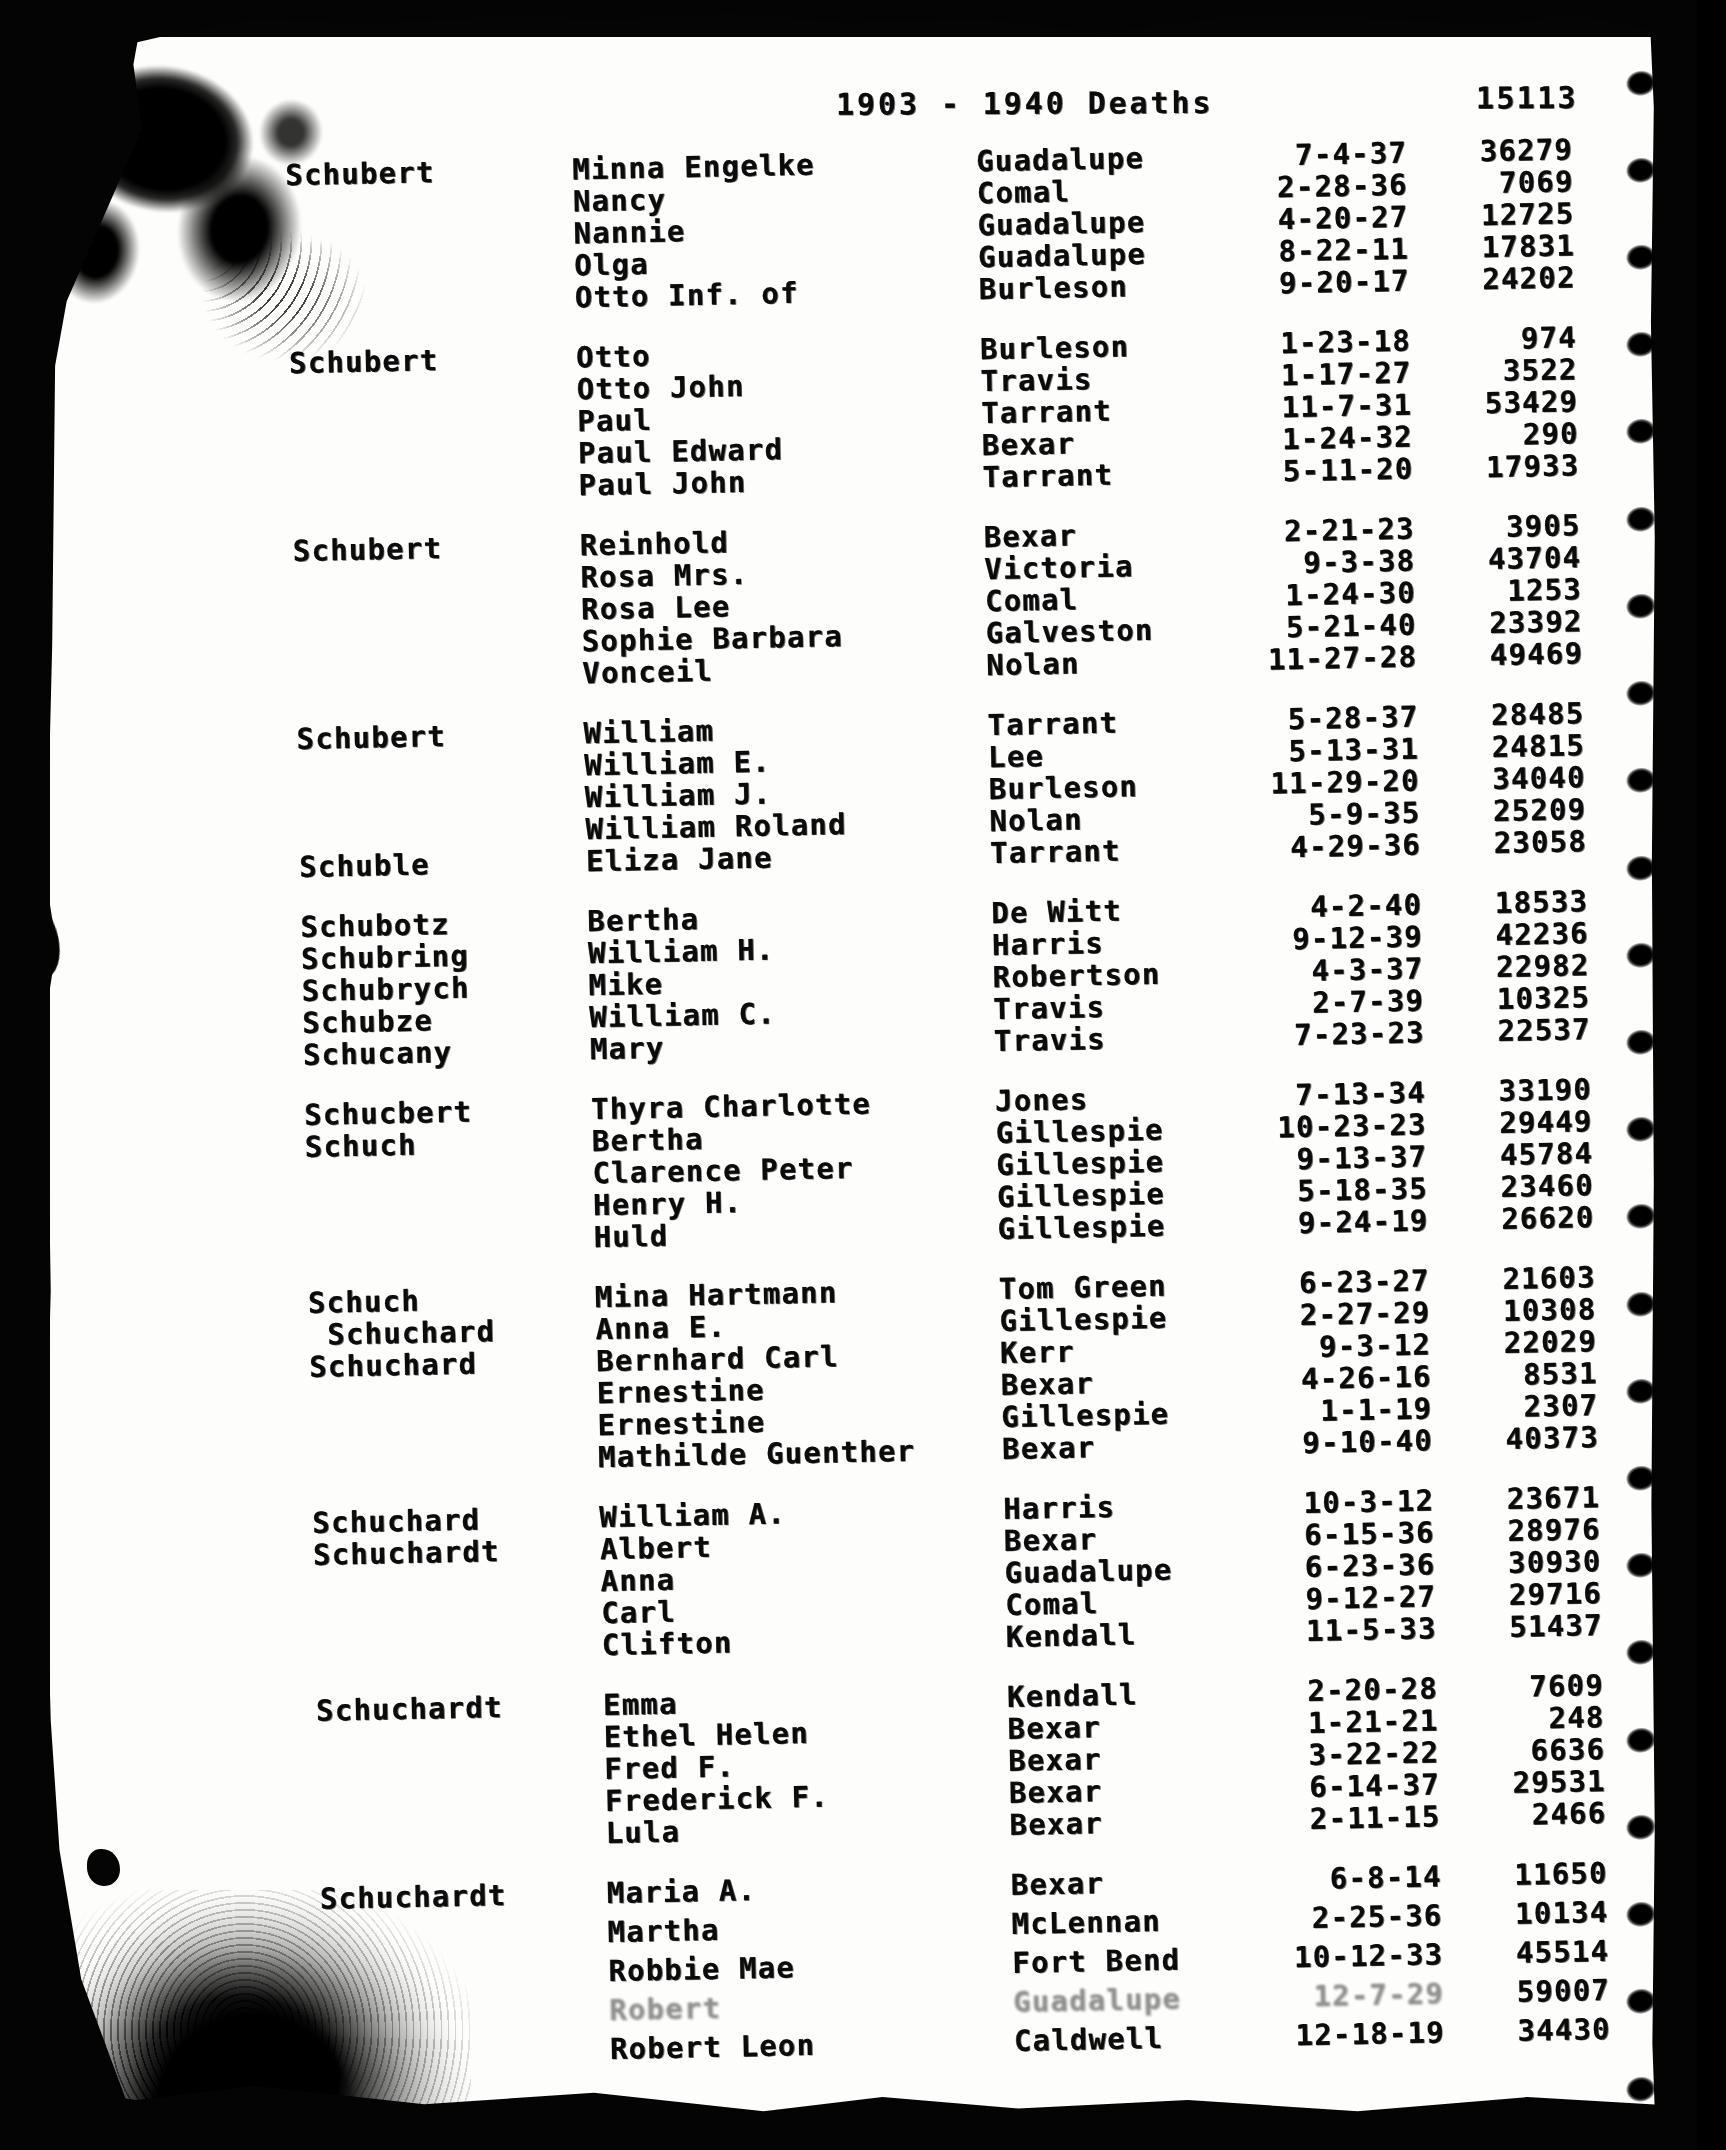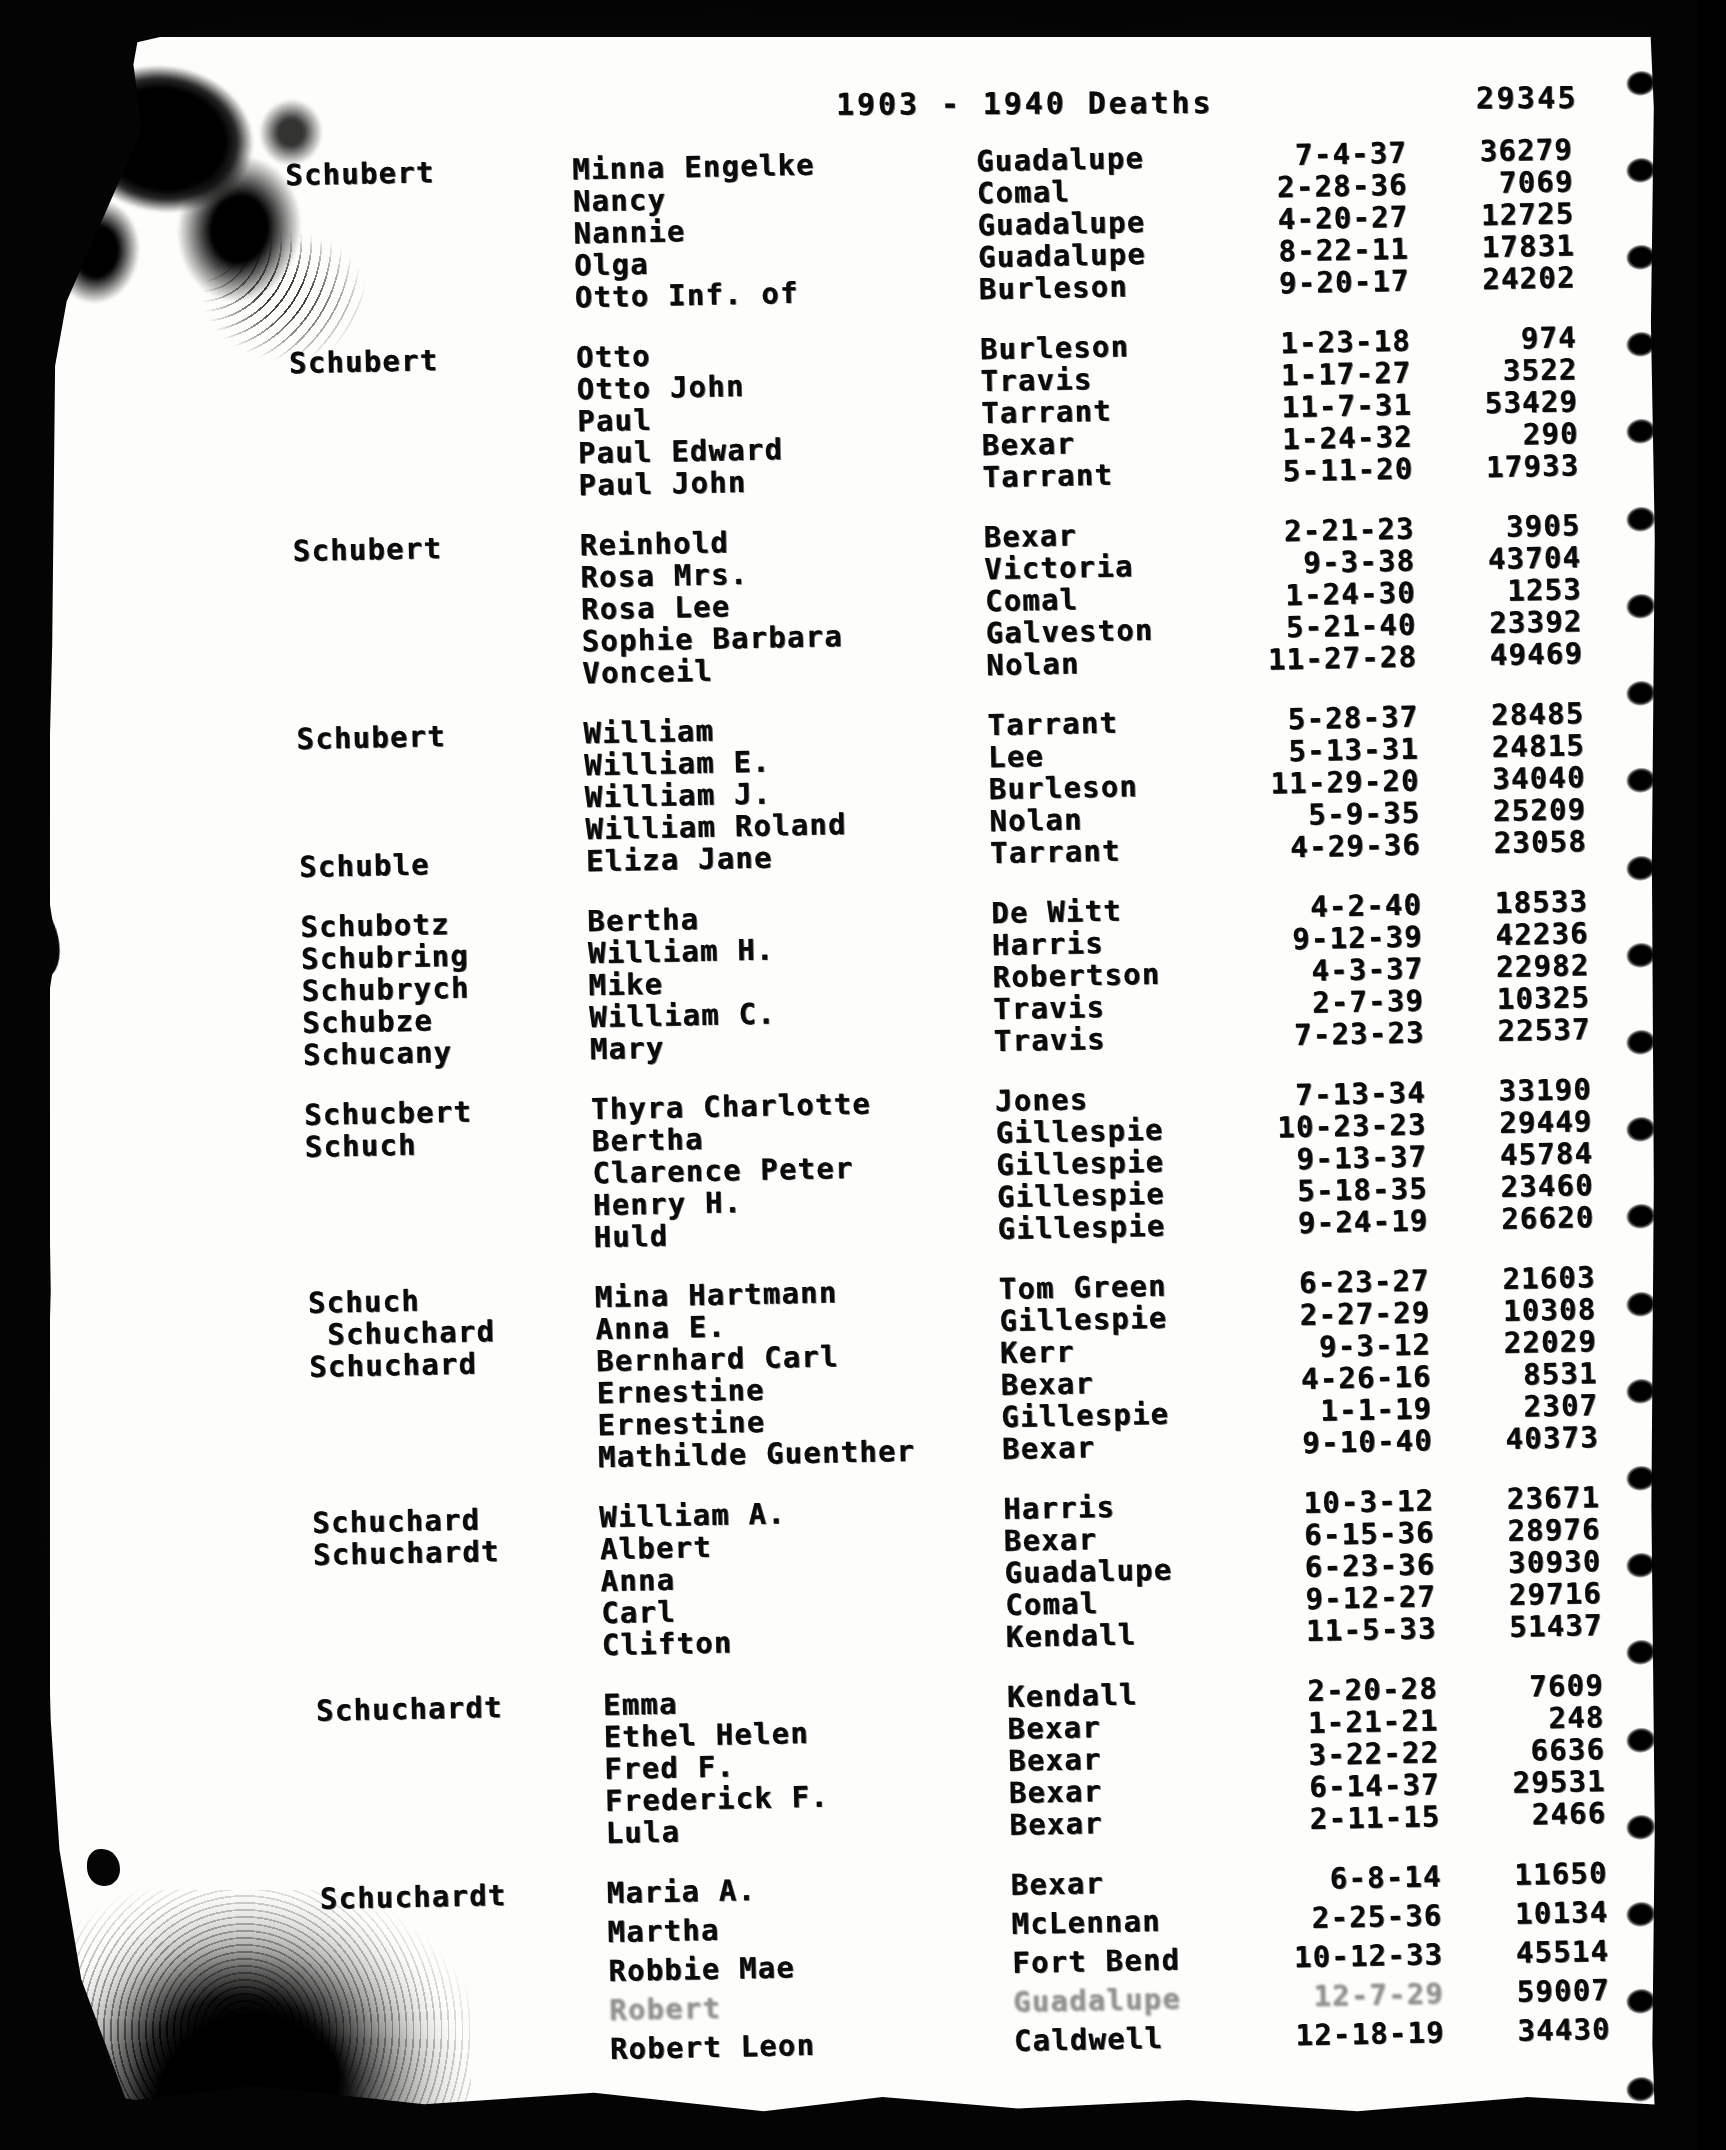--- a/index.html
+++ b/index.html
@@ -66,21 +66,21 @@
     background:radial-gradient(closest-side at 55% 50%,#000 0 62%,rgba(0,0,0,.7) 74%,transparent 88%);
     transform:rotate(-8deg);}
 </style>
 </head>
 <body>
 
 <div class="scan">
   <div class="page">
     <div class="header-line typed">
       <span class="title">1903 - 1940 Deaths</span>
-      <span class="pagenum">29345</span>
+      <span class="pagenum">15113</span>
     </div>
     <div class="table typed" id="table">
         <div class="group">
           <div class="row"><span class="c surname">Schubert</span><span class="c given">Minna Engelke</span><span class="c county">Guadalupe</span><span class="c date">7-4-37</span><span class="c cert">36279</span></div>
           <div class="row"><span class="c surname"></span><span class="c given">Nancy</span><span class="c county">Comal</span><span class="c date">2-28-36</span><span class="c cert">7069</span></div>
           <div class="row"><span class="c surname"></span><span class="c given">Nannie</span><span class="c county">Guadalupe</span><span class="c date">4-20-27</span><span class="c cert">12725</span></div>
           <div class="row"><span class="c surname"></span><span class="c given">Olga</span><span class="c county">Guadalupe</span><span class="c date">8-22-11</span><span class="c cert">17831</span></div>
           <div class="row"><span class="c surname"></span><span class="c given">Otto Inf. of</span><span class="c county">Burleson</span><span class="c date">9-20-17</span><span class="c cert">24202</span></div>
         </div>
         <div class="group">

